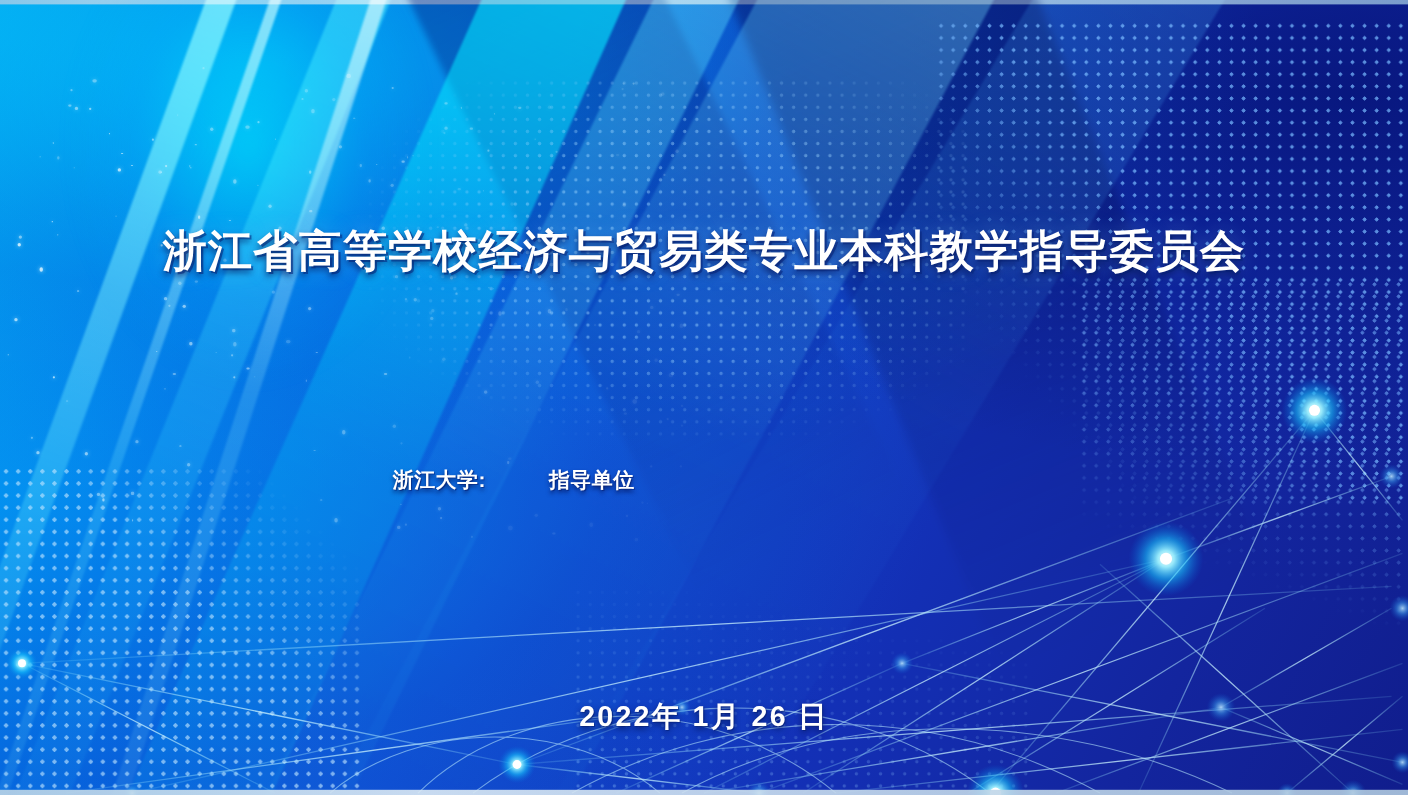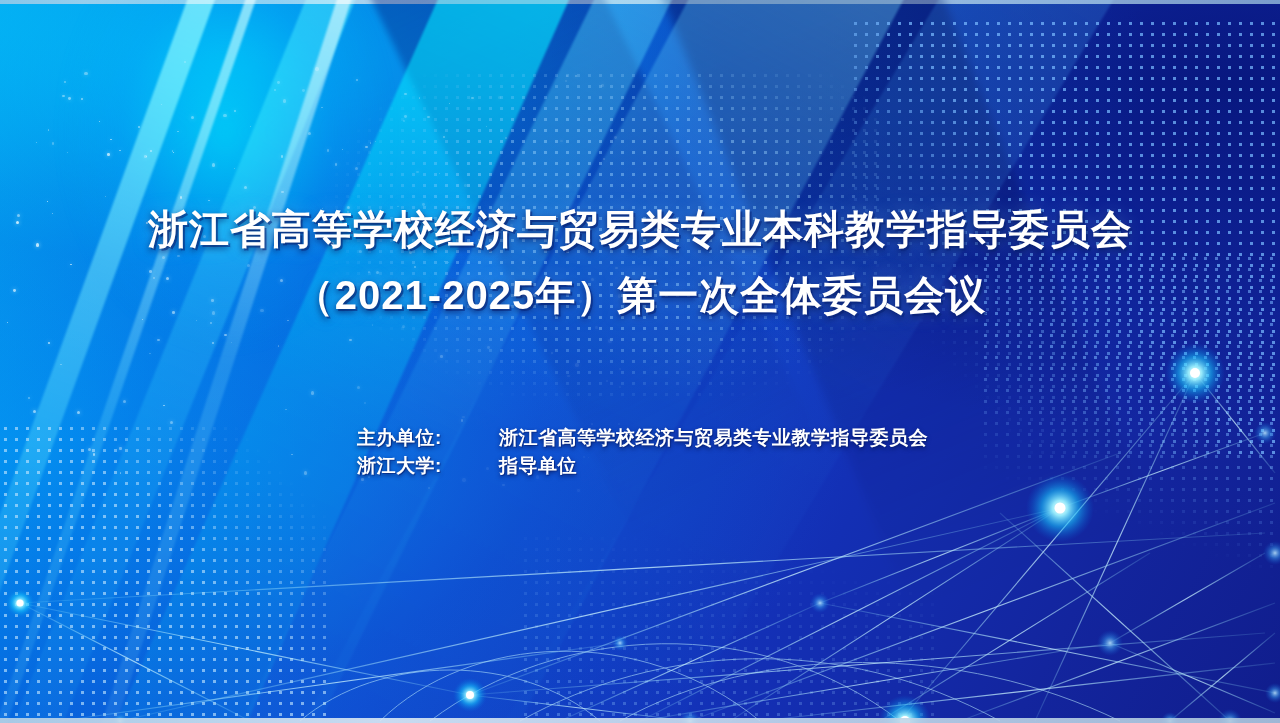--- a/index.html
+++ b/index.html
@@ -434,29 +434,25 @@
         <circle cx="1170" cy="418" r="9" fill="url(#nodeDim)"></circle>
         <circle cx="620" cy="340" r="8" fill="url(#nodeDim)"></circle>
         <circle cx="120" cy="418" r="9" fill="url(#nodeDim)"></circle>
         <circle cx="1275" cy="390" r="10" fill="url(#nodeDim)"></circle>
       </g>
     </svg>
   </div>
 
   <div class="titleblock">
     <div class="t-line t-line1">浙江省高等学校经济与贸易类专业本科教学指导委员会</div>
-    <div class="t-line t-line2">（2021-2025年）第一次全体委员会议</div>
   </div>
 
   <div class="credits">
-    <div class="credit-row">
-      <span class="credit-label">主办单位:</span>
-      <span class="credit-value">浙江省高等学校经济与贸易类专业教学指导委员会</span>
-    </div>
     <div class="credit-row">
       <span class="credit-label">浙江大学:</span>
       <span class="credit-value">指导单位</span>
     </div>
   </div>
 
+  <div class="datestamp">2022年 1月 26 日</div>
 
   <div class="edge-bottom"></div>
 </div>
 
 </body></html>

